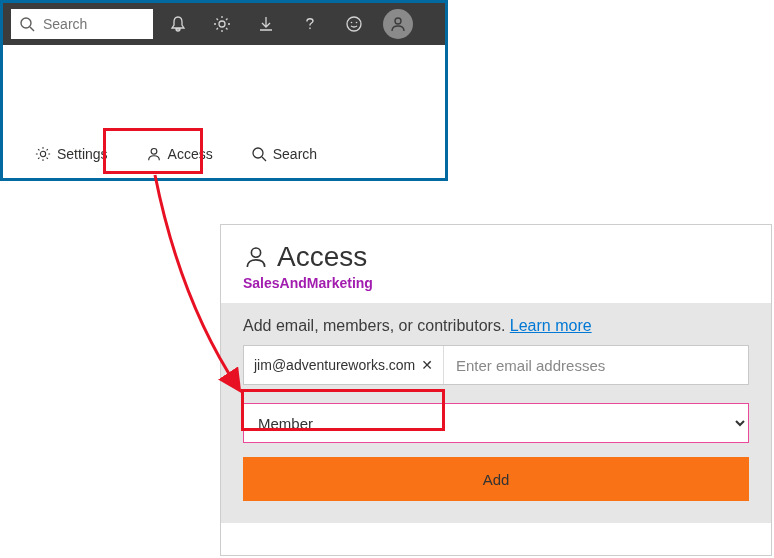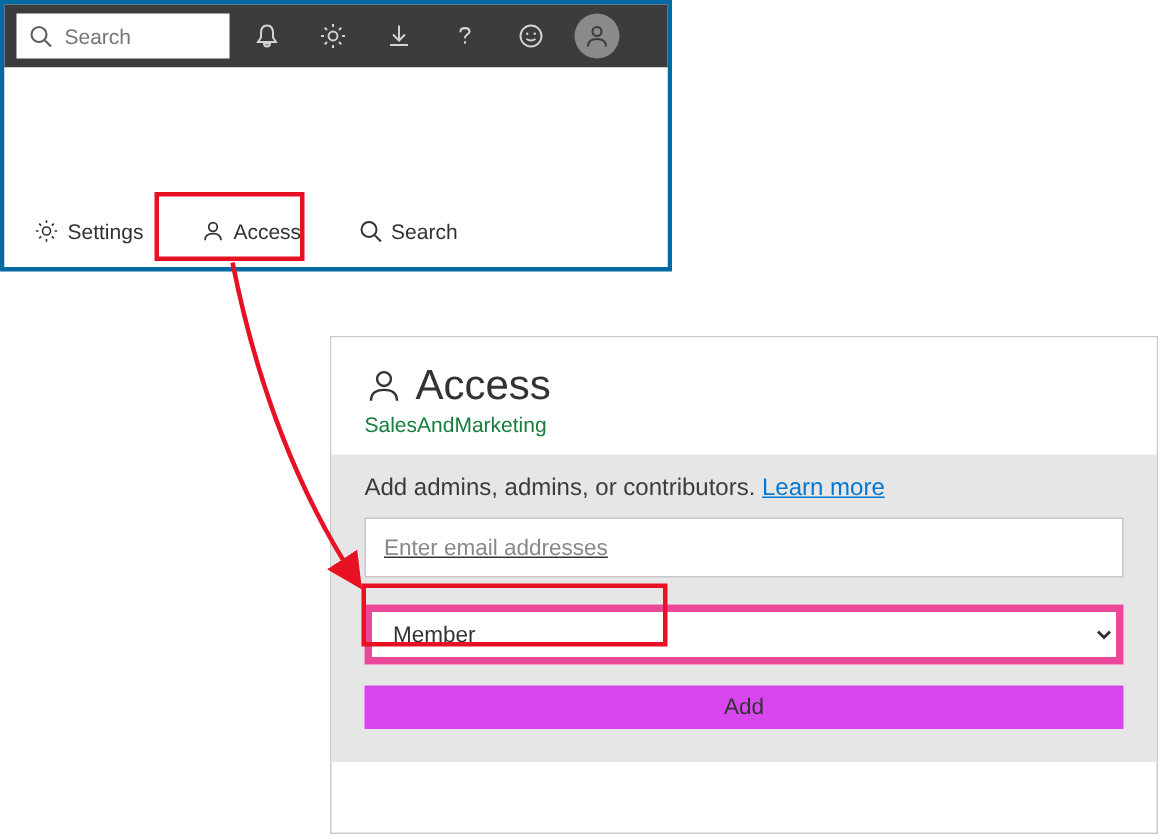--- a/index.html
+++ b/index.html
@@ -65,21 +65,21 @@
     justify-content: center;
   }
   .whitespace {
     height: 85px;
     background: #fff;
   }
   .commandbar {
     height: 48px;
     display: flex;
     align-items: center;
-    padding: 0 10px;
+    padding: 0 22px;
     gap: 6px;
     background: #fff;
   }
   .cmd-item {
     display: flex;
     align-items: center;
     gap: 6px;
     padding: 6px 10px;
     cursor: pointer;
     color: #323130;
@@ -105,22 +105,22 @@
     background: #fff;
   }
   .access-title {
     display: flex;
     align-items: center;
     gap: 8px;
     font-size: 28px;
     font-weight: 300;
   }
   .access-subtitle {
-    font-weight: 400;
-    color: #15803d;
+    font-weight: 700;
+    color: #a21caf;
     margin-top: 2px;
   }
   .access-body {
     background: #e6e6e6;
     padding: 14px 22px 22px;
   }
   .instruction {
     font-size: 16px;
     color: #3c3c3c;
     margin-bottom: 10px;
@@ -152,44 +152,43 @@
     font-size: 14px;
     color: #333;
   }
   .email-input {
     flex: 1;
     border: none;
     outline: none;
     padding: 0 12px;
     font-size: 15px;
     color: #333;
-    text-decoration: underline;
   }
   .email-input::placeholder { color: #888; }
   .hb2 {
     left: 241px;
     top: 389px;
     width: 204px;
     height: 42px;
     z-index: 5;
   }
   .role-select {
     width: 100%;
     height: 40px;
-    border: 5px solid #ec4899;
+    border: 1px solid #ec4899;
     background: #fff;
     font-size: 15px;
     padding: 0 10px;
     color: #333;
     margin-bottom: 14px;
   }
   .add-btn {
     width: 100%;
-    height: 29px;
-    background: #d946ef;
+    height: 44px;
+    background: #f97316;
     border: none;
     font-size: 15px;
     color: #333;
     cursor: pointer;
   }
 
   
   .arrow-svg {
     position: absolute;
     left: 0; top: 0;
@@ -285,24 +284,28 @@
       <svg width="26" height="26" viewBox="0 0 18 18">
           <circle cx="9" cy="6" r="3.2" fill="none" stroke="#333" stroke-width="1.1"></circle>
           <path d="M3 16 C3 12 6 11 9 11 C12 11 15 12 15 16" fill="none" stroke="#333" stroke-width="1.1"></path>
         </svg>
       <span>Access</span>
     </div>
     <div class="access-subtitle">SalesAndMarketing</div>
   </div>
   <div class="access-body">
     <div class="instruction">
-      <span>Add admins, admins, or contributors.</span>
+      <span>Add email, members, or contributors.</span>
       <a class="learn-more">Learn more</a>
     </div>
     <div class="email-row">
+      <div class="email-chip">
+        <span>jim@adventureworks.com</span>
+        <span class="chip-x">✕</span>
+      </div>
       <input class="email-input" type="text" placeholder="Enter email addresses" style="">
     </div>
     <select class="role-select">
       <option>Member</option>
     </select>
     <button class="add-btn">Add</button>
   </div>
 </div>
 
 <div class="highlight-box hb2"></div>

